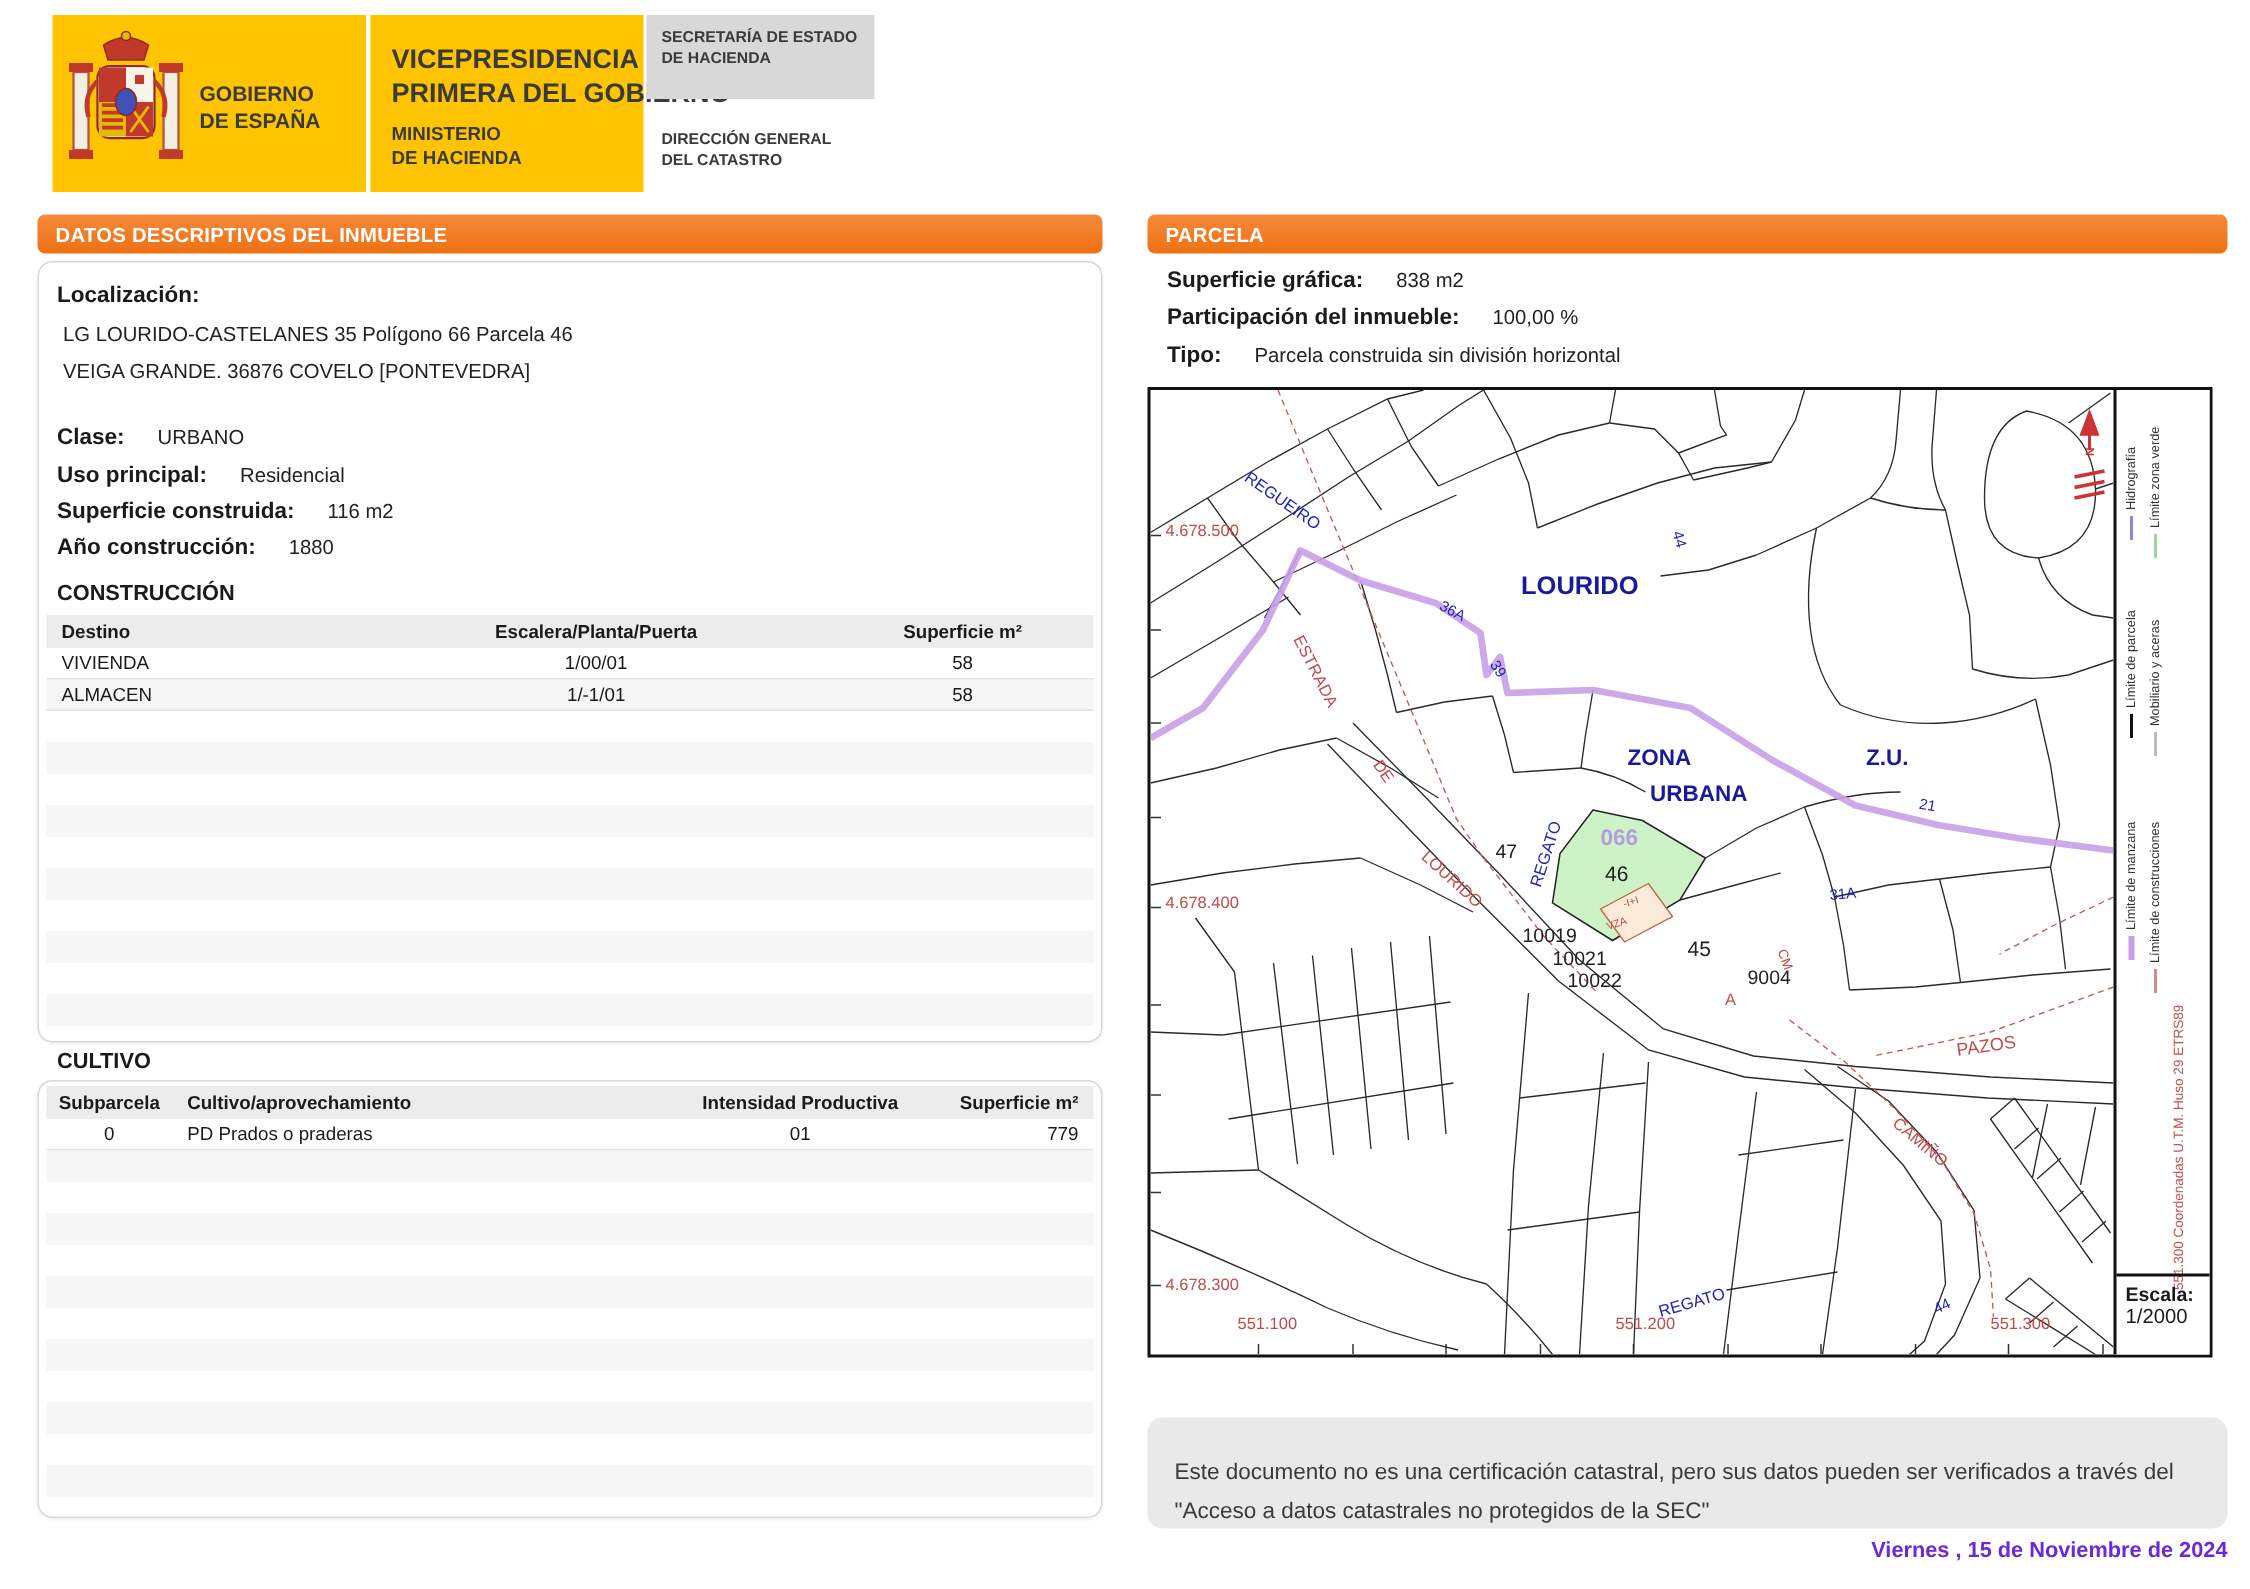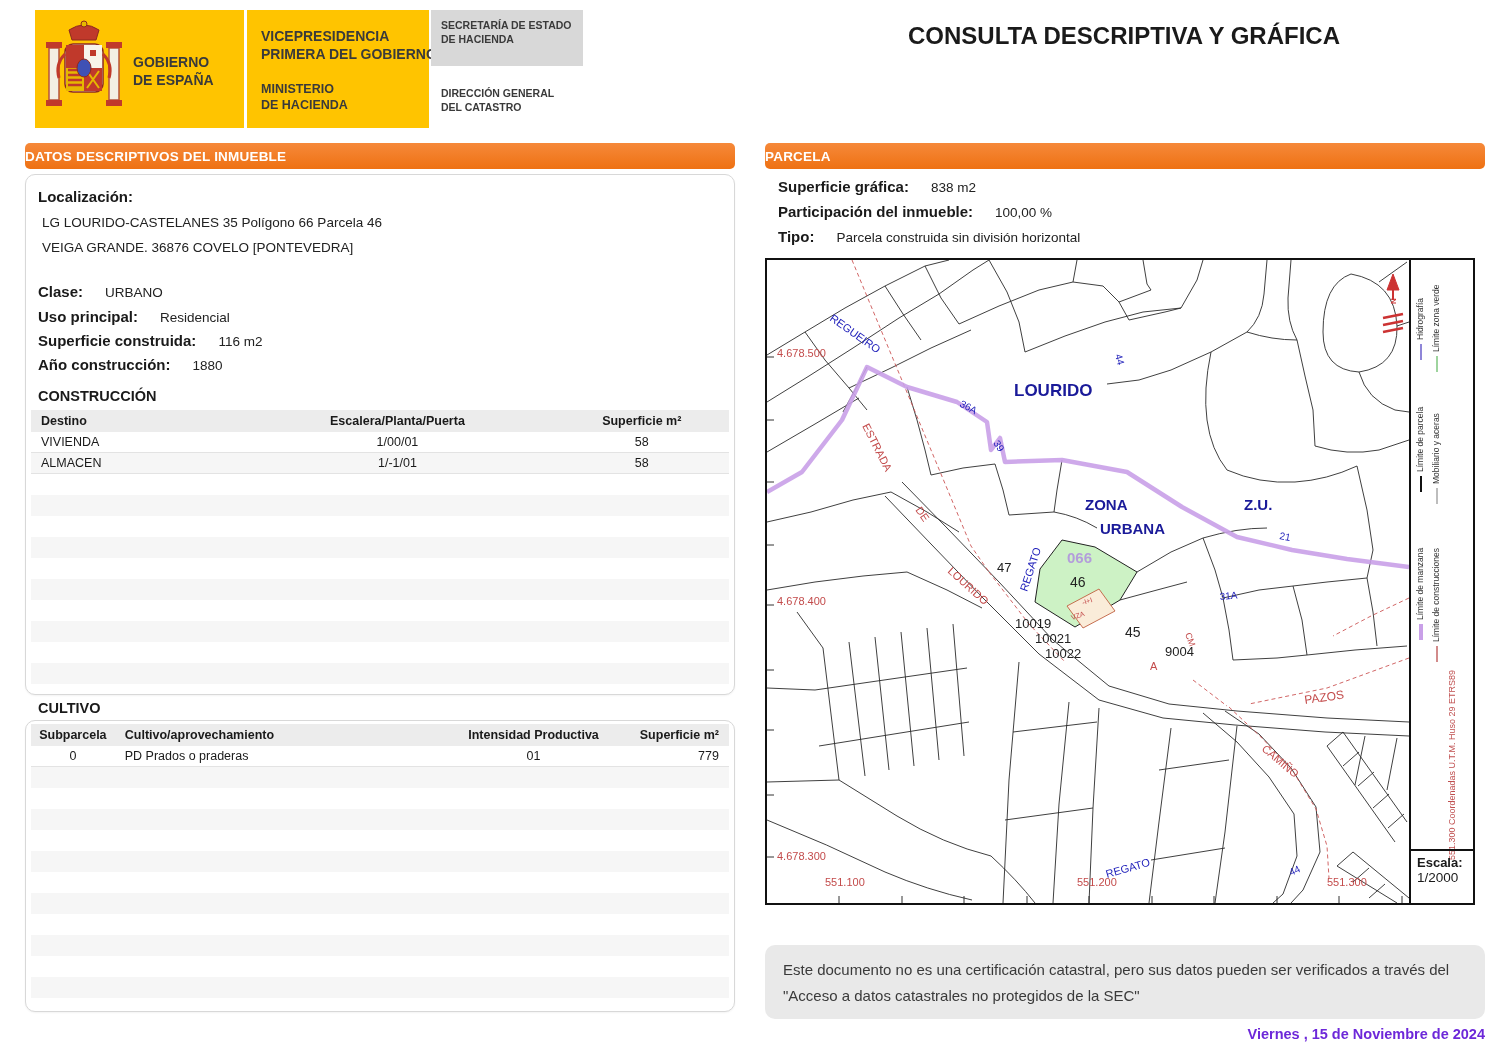--- a/index.html
+++ b/index.html
@@ -1,19 +1,19 @@
 <!DOCTYPE html>
 <html><head>
 <meta charset="utf-8">
 <style>
   html,body{margin:0;padding:0;background:#fff;}
   body{width:1500px;height:1059px;position:relative;font-family:"Liberation Sans",sans-serif;color:#1a1a1a;overflow:hidden;}
   .abs{position:absolute;}
   .bar{background:linear-gradient(180deg,#f6893a,#ee7113);color:#fff;font-weight:bold;font-size:13.5px;
-       letter-spacing:.2px;border-radius:5px;display:flex;align-items:center;box-sizing:border-box;}
+       letter-spacing:.2px;border-radius:5px;display:flex;align-items:center;padding-left:12px;box-sizing:border-box;}
   .panel{border:1px solid #d8d8d8;border-radius:10px;background:#fff;box-shadow:0 1px 2px rgba(0,0,0,.05);}
   .lbl{font-weight:bold;font-size:15px;}
   .val{font-size:13.5px;color:#222;}
   .frow{display:flex;align-items:baseline;gap:22px;}
   .th{background:#ececec;font-weight:bold;font-size:12.5px;display:grid;align-items:center;box-sizing:border-box;}
   .tr{font-size:12.5px;display:grid;align-items:center;border-bottom:1px solid #e3e3e3;box-sizing:border-box;background:transparent;}
   .gcons{grid-template-columns:30% 45% 25%;}
   .gcult{grid-template-columns:12% 48% 24% 16%;}
   .c{text-align:center;} .r{text-align:right;padding-right:10px;box-sizing:border-box;} .l{padding-left:10px;}
   .stripes{background:repeating-linear-gradient(180deg,#ffffff 0 21px,#f6f6f6 21px 42px);}
@@ -49,40 +49,39 @@
       <path d="M47,32 l6,0 0,6 -6,0 z" fill="#c0392b"></path>
       <ellipse cx="41" cy="50" rx="7" ry="9" fill="#3f51b5" stroke="#8e2a1f"></ellipse>
       <path d="M22,36 Q12,46 16,60" stroke="#c0392b" stroke-width="3" fill="none"></path>
       <path d="M60,36 Q70,46 66,60" stroke="#c0392b" stroke-width="3" fill="none"></path>
     </g>
   </svg>
   <div class="abs gov-txt" style="left:98px;top:44px;font-size:14px;">
     <div>GOBIERNO</div>
     <div>DE ESPAÑA</div>
   </div>
-  <div class="abs gov-txt" style="left:226px;top:18px;font-size:14px;">
+  <div class="abs gov-txt" style="left:226px;top:18px;font-size:18px;">
     <div>VICEPRESIDENCIA</div>
     <div>PRIMERA DEL GOBIERNO</div>
   </div>
   <div class="abs gov-txt" style="left:226px;top:72px;font-size:12.5px;">
     <div>MINISTERIO</div>
     <div>DE HACIENDA</div>
   </div>
   <div class="abs" style="left:396px;top:0;width:152px;height:56px;background:#d8d8d8;padding:8px 0 0 10px;box-sizing:border-box;font-size:10.5px;font-weight:bold;color:#3a3a3a;line-height:1.35;">
     <div>SECRETARÍA DE ESTADO</div>
     <div>DE HACIENDA</div>
   </div>
   <div class="abs" style="left:396px;top:76px;width:152px;padding-left:10px;box-sizing:border-box;font-size:10.5px;font-weight:bold;color:#3a3a3a;line-height:1.35;">
     <div>DIRECCIÓN GENERAL</div>
     <div>DEL CATASTRO</div>
   </div>
 </div>
 
 <div class="abs" style="left:760px;top:20px;width:728px;text-align:center;">
-  <div style="font-size:24px;font-weight:bold;line-height:32px;">CONSULTA DESCRIPTIVA Y GRÁFICA</div>
 </div>
 
 <div class="abs bar" style="left:25px;top:143px;width:710px;height:26px;">
   <span>DATOS DESCRIPTIVOS DEL INMUEBLE</span>
 </div>
 
 <div class="abs panel" style="left:25px;top:174px;width:708px;height:519px;"></div>
 
 <div class="abs lbl" style="left:38px;top:188px;">Localización:</div>
 <div class="abs val" style="left:42px;top:215px;">LG LOURIDO-CASTELANES 35 Polígono 66 Parcela 46</div>
@@ -318,14 +317,14 @@
       <span class="sw" style="height: 2px; background: rgb(210, 139, 139);"></span><span>Límite de construcciones</span>
     </div>
     <div class="vleg" style="left:36px;top:600px;font-size:9px;color:#c05050;">551.300 Coordenadas U.T.M. Huso 29 ETRS89</div>
     <div class="abs" style="left:0;bottom:0;width:62px;height:54px;border-top:2px solid #111;box-sizing:border-box;padding:4px 0 0 6px;">
       <div style="font-weight:bold;font-size:13px;">Escala:</div>
       <div style="font-size:13.5px;">1/2000</div>
     </div>
   </div>
 </div>
 
-<div class="abs" style="left:765px;top:945px;width:720px;height:74px;background:#e9e9e9;border-radius:10px;padding:12px 18px;box-sizing:border-box;font-size:15px;color:#3a3a3a;line-height:1.7;">Este documento no es una certificación catastral, pero sus datos pueden ser verificados a través del "Acceso a datos catastrales no protegidos de la SEC"</div>
+<div class="abs" style="left:765px;top:945px;width:720px;height:74px;background:#e9e9e9;border-radius:10px;padding:24px 18px;box-sizing:border-box;font-size:15px;color:#3a3a3a;line-height:1.7;">Este documento no es una certificación catastral, pero sus datos pueden ser verificados a través del "Acceso a datos catastrales no protegidos de la SEC"</div>
 <div class="abs" style="left:765px;top:1026px;width:720px;text-align:right;font-size:14.5px;font-weight:bold;color:#6d28d9;">Viernes , 15 de Noviembre de 2024</div>
 
 </body></html>

